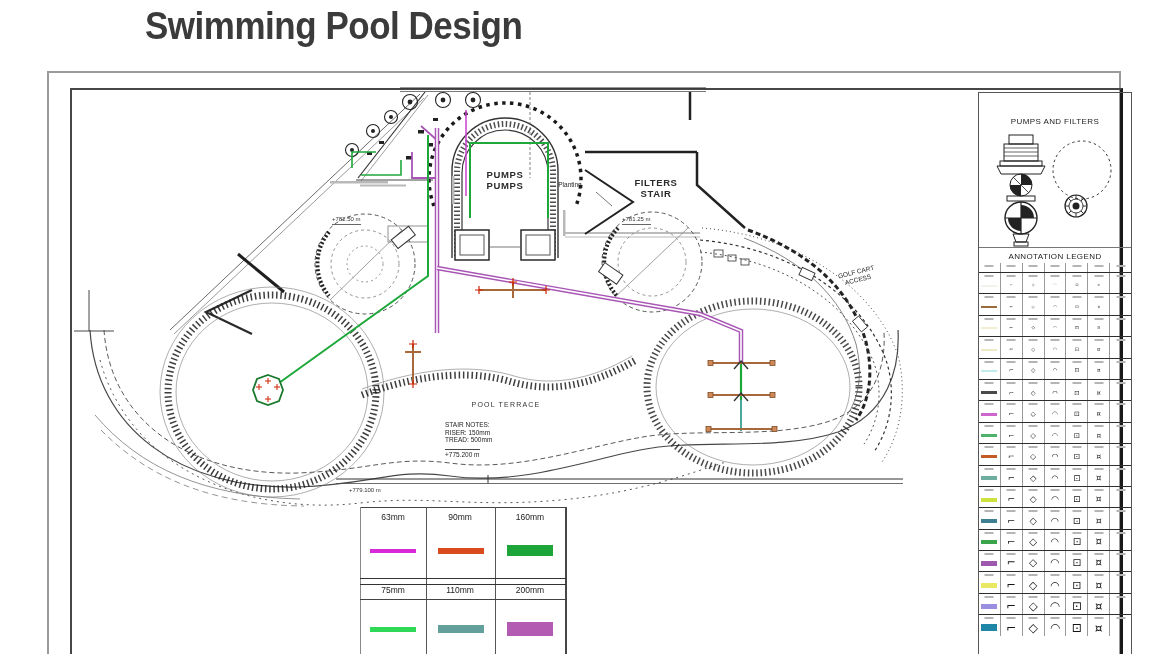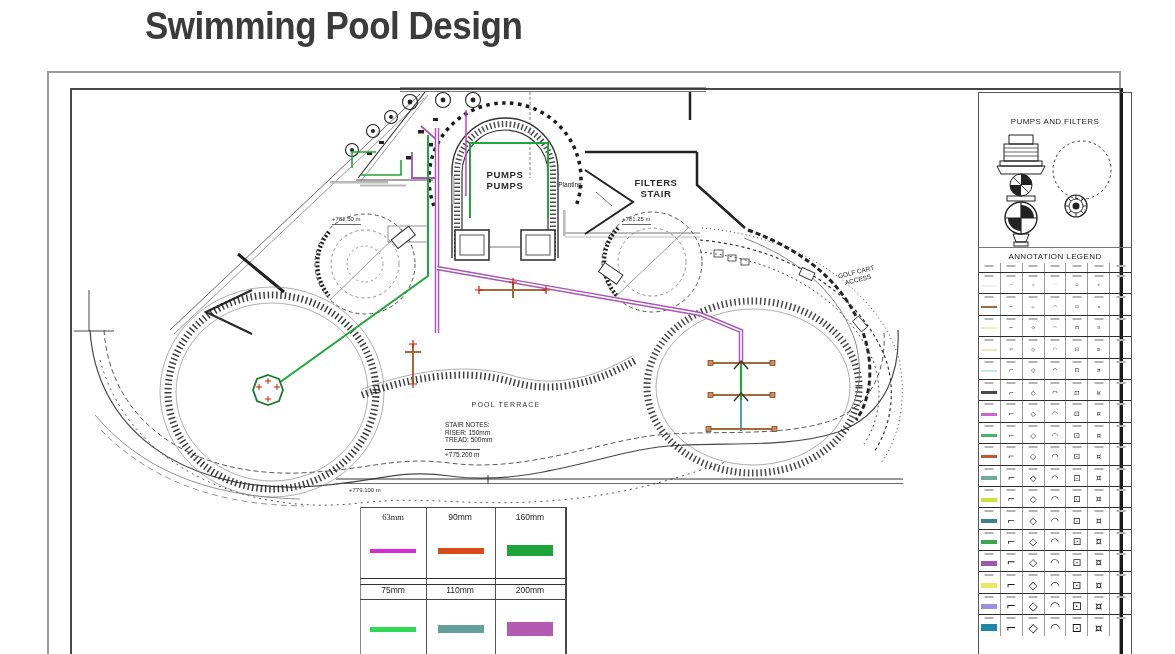--- a/index.html
+++ b/index.html
@@ -262,21 +262,21 @@
 
   <div class="pipe-legend">
     <div class="pl-topline"></div>
     <div class="pl-v pl-v0"></div>
     <div class="pl-v pl-v1"></div>
     <div class="pl-v pl-v2"></div>
     <div class="pl-v pl-v3"></div>
     <div class="pl-dbl"></div>
     <div class="pl-h2line"></div>
 
-    <div class="pl-head" style="left:0;top:5px;font-family:Liberation Serif, serif;">63mm</div>
+    <div class="pl-head" style="left:0;top:5px;">63mm</div>
     <div class="pl-head" style="left:67px;top:5px;">90mm</div>
     <div class="pl-head" style="left:137px;top:5px;">160mm</div>
     <div class="pl-head" style="left:0;top:78px;">75mm</div>
     <div class="pl-head" style="left:67px;top:78px;">110mm</div>
     <div class="pl-head" style="left:137px;top:78px;">200mm</div>
 
     <span class="pl-swatch" style="left: 10px; top: 42px; background: rgb(216, 41, 216); height: 4px;"></span>
     <span class="pl-swatch" style="left: 78px; top: 41px; background: rgb(217, 74, 28); height: 6px;"></span>
     <span class="pl-swatch" style="left: 147px; top: 38px; background: rgb(30, 165, 58); height: 11px;"></span>
     <span class="pl-swatch" style="left: 10px; top: 120px; background: rgb(47, 217, 87); height: 5px;"></span>

